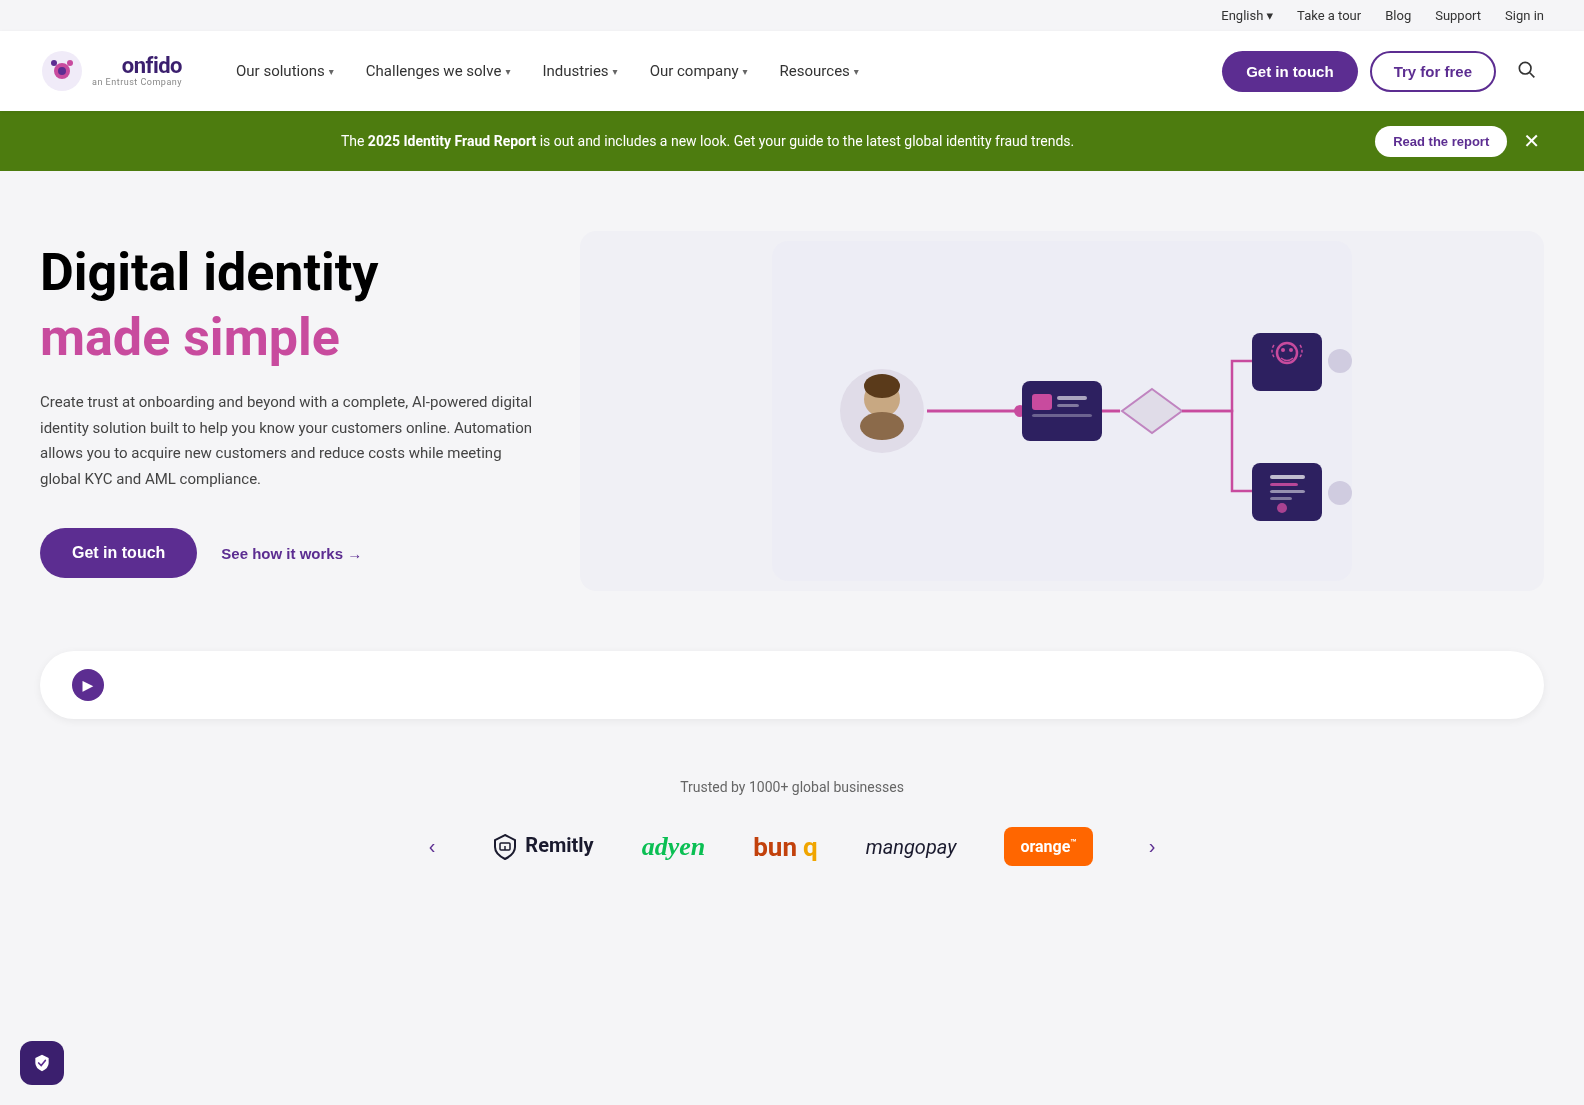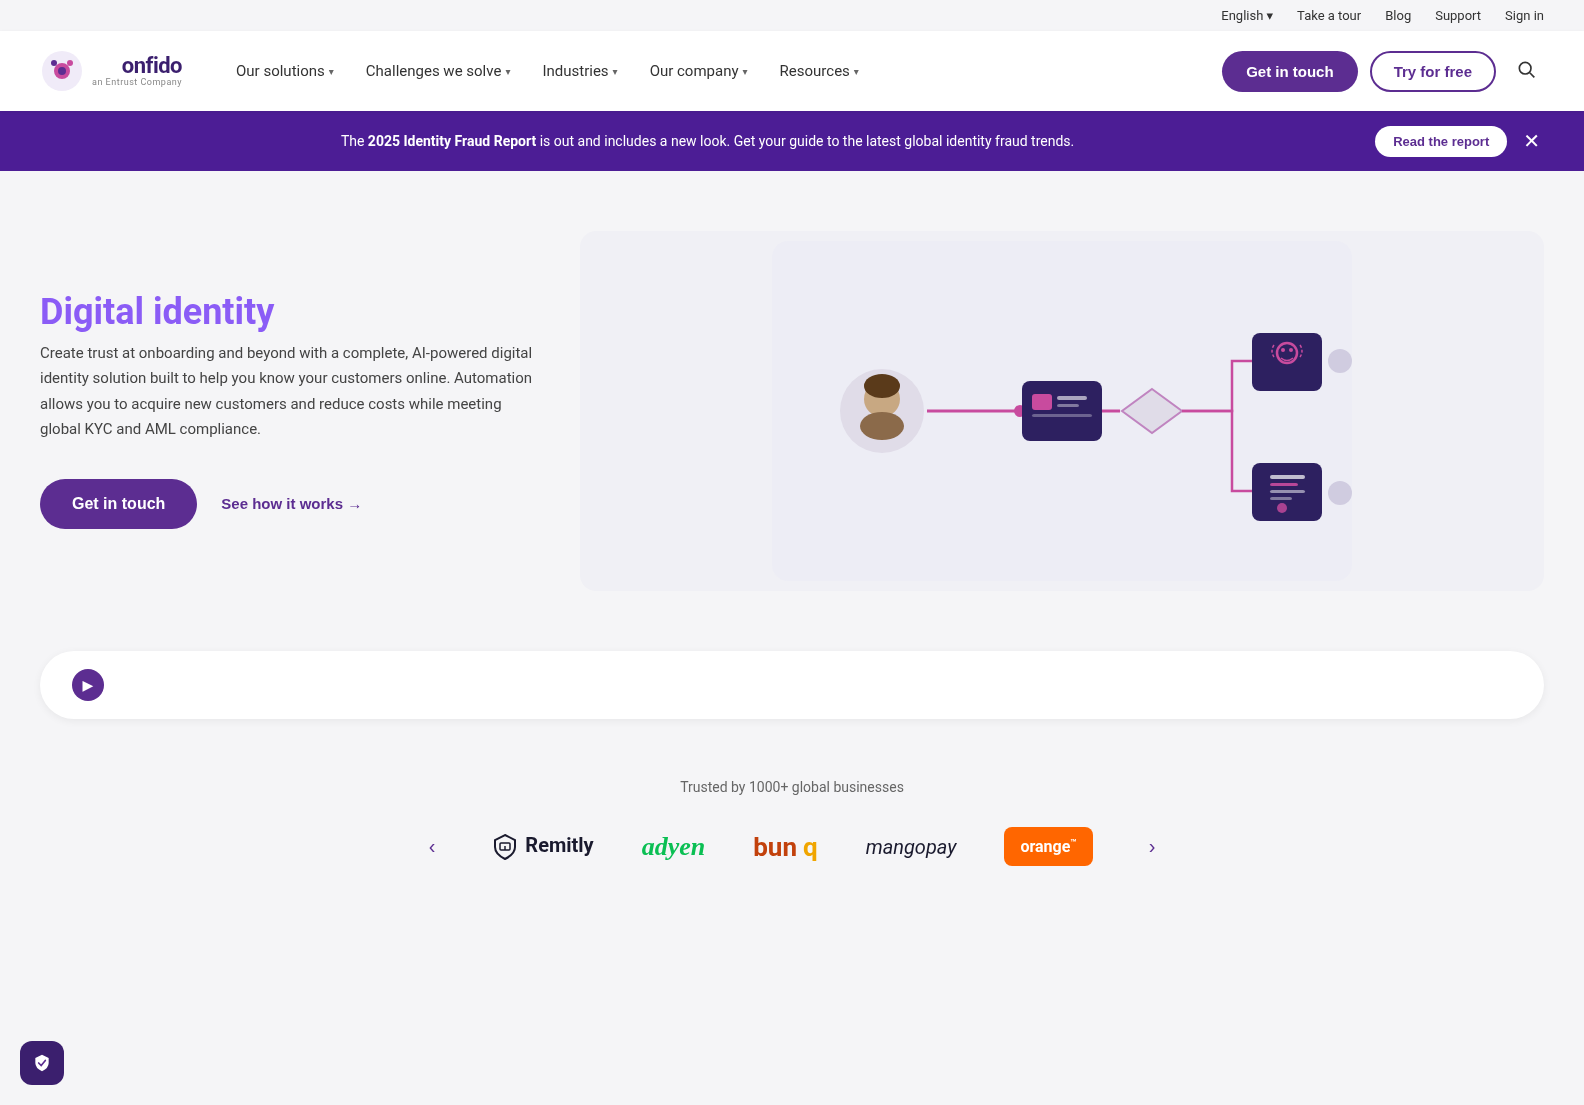--- a/index.html
+++ b/index.html
@@ -112,21 +112,21 @@
       background: none;
       border: none;
       cursor: pointer;
       padding: 8px;
       color: #333;
       font-size: 18px;
     }
 
     
     .banner {
-      background: #4c1d95;
+      background: #4d7c0f;
       color: #fff;
       display: flex;
       align-items: center;
       justify-content: space-between;
       padding: 14px 40px;
       font-size: 14px;
     }
     .banner-text { flex: 1; text-align: center; }
     .banner-text strong { font-weight: 700; }
     .btn-read-report {
@@ -157,23 +157,23 @@
       display: flex;
       align-items: center;
       gap: 40px;
       max-width: 1584px;
     }
     .hero-content {
       flex: 1;
       max-width: 500px;
     }
     .hero-title {
-      font-size: 36px;
+      font-size: 52px;
       font-weight: 700;
-      color: #8b5cf6;
+      color: #000000;
       line-height: 1.1;
       margin-bottom: 8px;
     }
     .hero-title-accent {
       font-size: 52px;
       font-weight: 700;
       color: #c84b9e;
       line-height: 1.1;
       margin-bottom: 24px;
     }
@@ -382,20 +382,21 @@
   <div class="banner-text">
     <span>The </span><strong>2025 Identity Fraud Report</strong><span> is out and includes a new look. Get your guide to the latest global identity fraud trends.</span>
   </div>
   <button class="btn-read-report">Read the report</button>
   <button class="banner-close">✕</button>
 </div>
 
 <section class="hero">
   <div class="hero-content">
     <div class="hero-title">Digital identity</div>
+    <div class="hero-title-accent">made simple</div>
     <p class="hero-description">Create trust at onboarding and beyond with a complete, AI-powered digital identity solution built to help you know your customers online.  Automation allows you to acquire new customers and reduce costs while meeting global KYC and AML compliance.</p>
     <div class="hero-buttons">
       <button class="btn-hero-cta">Get in touch</button>
       <button class="btn-see-how">See how it works →</button>
     </div>
   </div>
 
   <div class="hero-diagram">
     <svg class="diagram-svg" viewBox="0 0 580 340">
 

